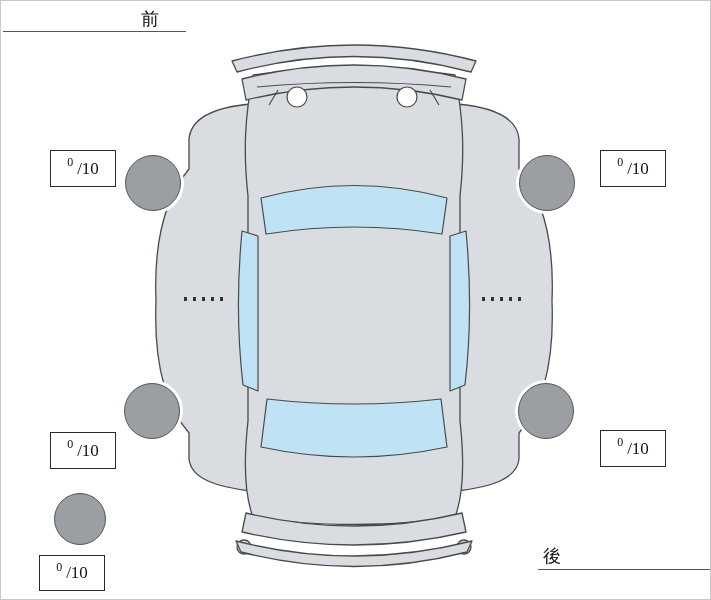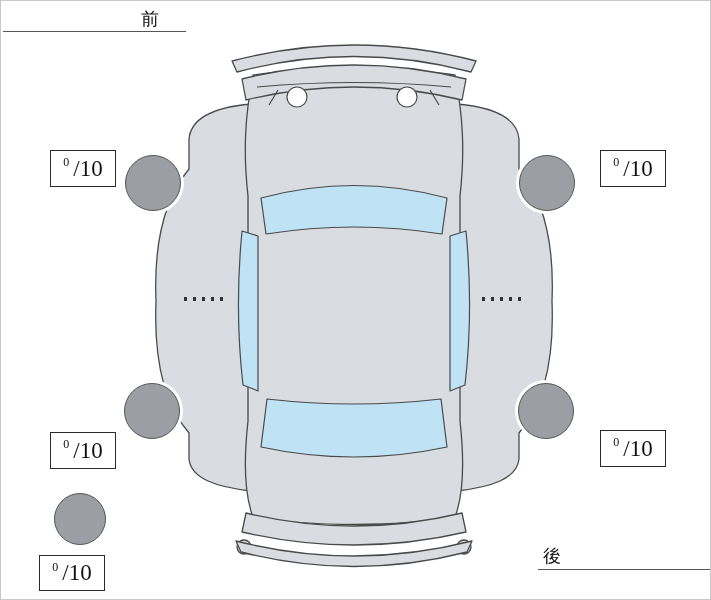--- a/index.html
+++ b/index.html
@@ -33,21 +33,21 @@
   .tire-rr{ left:517px; top:382px; width:56px; height:56px; }
   .tire-sp{ left:53px;  top:492px; width:52px; height:52px; }
 
   .score-box{
     position:absolute; width:66px; height:37px;
     background:#ffffff; border:1px solid #2a2a2a;
     display:flex; align-items:center; justify-content:center; gap:4px;
     font-family:"Liberation Serif", serif; color:#111;
   }
   .score-num{ font-size:12px; transform:translateY(-6px); }
-  .score-den{ font-size:23px; }
+  .score-den{ font-size:17px; }
   .box-fl{ left:49px;  top:149px; }
   .box-fr{ left:599px; top:149px; }
   .box-rl{ left:49px;  top:431px; }
   .box-rr{ left:599px; top:429px; }
   .box-sp{ left:38px;  top:554px; height:36px; }
 
   .dir-label{
     position:absolute; font-size:18px; color:#111; letter-spacing:1px;
     font-family:"Liberation Sans", sans-serif;
   }

